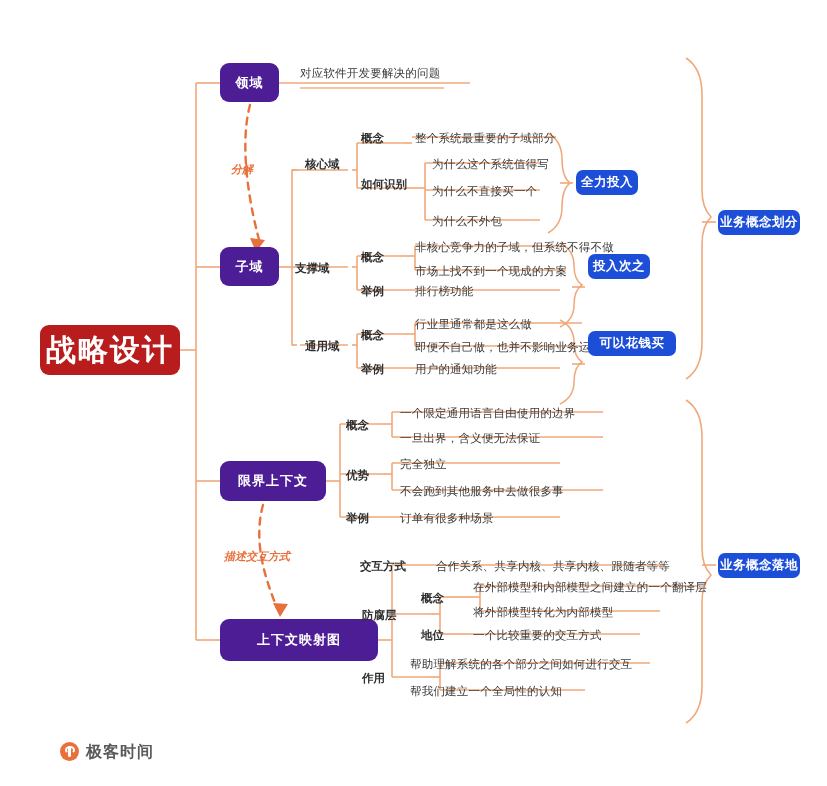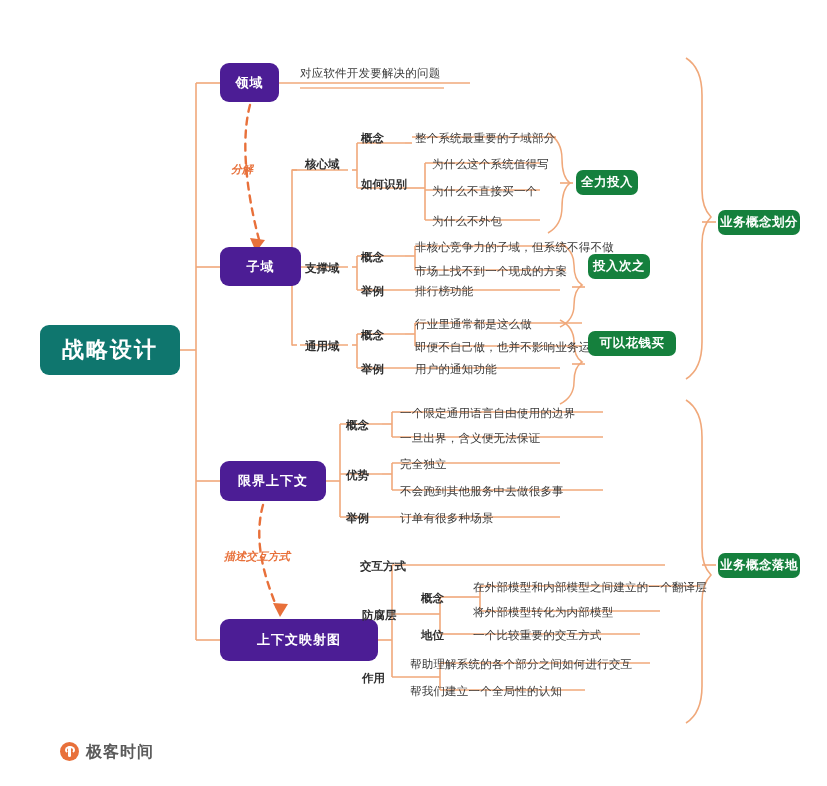--- a/index.html
+++ b/index.html
@@ -6,24 +6,24 @@
   body{
     font-family:"Liberation Sans","DejaVu Sans",sans-serif;
     width:827px;height:786px;position:relative;overflow:hidden;
     color:#3d3d3d;
   }
   #canvas{position:absolute;left:0;top:0;width:827px;height:786px;}
   svg.links{position:absolute;left:0;top:0;width:827px;height:786px;pointer-events:none;}
 
   .node{position:absolute;box-sizing:border-box;display:flex;align-items:center;
         justify-content:center;border-radius:9px;color:#ffffff;white-space:nowrap;}
-  .node.root{background:#0f766e;font-size:22px;font-weight:bold;letter-spacing:2px;}
+  .node.root{background:#b91c1c;font-size:30px;font-weight:bold;letter-spacing:2px;}
   .node.lvl1{background:#F3A košice;}
   .node.lvl1{background:#4c1d95;font-size:13px;font-weight:bold;letter-spacing:1px;}
-  .node.badge{background:#15803d;font-size:12.5px;font-weight:bold;letter-spacing:.5px;border-radius:7px;}
+  .node.badge{background:#1d4ed8;font-size:12.5px;font-weight:bold;letter-spacing:.5px;border-radius:7px;}
 
   .leaf{position:absolute;white-space:nowrap;font-size:11.5px;color:#3a3a3a;
         font-weight:normal;letter-spacing:.2px;}
   .cat{position:absolute;white-space:nowrap;font-size:11.5px;color:#2f2f2f;font-weight:bold;}
 
   .arrowlabel{position:absolute;white-space:nowrap;font-size:11px;color:#E8703A;
               font-style:italic;font-weight:bold;}
 
   .logo{position:absolute;display:flex;gap:7px;}
   .logo .mark{width:19px;height:19px;border-radius:50%;background:#E8703A;
@@ -161,21 +161,21 @@
   </svg>
 
   <div class="node root" style="left:40px;top:325px;width:140px;height:50px;">
     <span>战略设计</span>
   </div>
 
   <div class="node lvl1" style="left:220px;top:63px;width:59px;height:39px;">
     <span>领域</span>
   </div>
 
-  <div class="node lvl1" style="left:220px;top:247px;width:81px;height:39px;">
+  <div class="node lvl1" style="left:220px;top:247px;width:59px;height:39px;">
     <span>子域</span>
   </div>
 
   <div class="node lvl1" style="left:220px;top:461px;width:106px;height:40px;">
     <span>限界上下文</span>
   </div>
 
   <div class="node lvl1" style="left:220px;top:619px;width:158px;height:42px;">
     <span>上下文映射图</span>
   </div>
@@ -206,21 +206,21 @@
   <div class="leaf" style="left:432px;top:157px;">
     <span>为什么这个系统值得写</span>
   </div>
   <div class="leaf" style="left:432px;top:184px;">
     <span>为什么不直接买一个</span>
   </div>
   <div class="leaf" style="left:432px;top:214px;">
     <span>为什么不外包</span>
   </div>
 
-  <div class="cat" style="left:305px;top:261px;">
+  <div class="cat" style="left:295px;top:261px;">
     <span>支撑域</span>
   </div>
   <div class="cat" style="left:361px;top:250px;">
     <span>概念</span>
   </div>
   <div class="leaf" style="left:415px;top:240px;">
     <span>非核心竞争力的子域，但系统不得不做</span>
   </div>
   <div class="leaf" style="left:415px;top:264px;">
     <span>市场上找不到一个现成的方案</span>
@@ -288,20 +288,23 @@
   </div>
   <div class="cat" style="left:346px;top:511px;">
     <span>举例</span>
   </div>
   <div class="leaf" style="left:400px;top:511px;">
     <span>订单有很多种场景</span>
   </div>
 
   <div class="cat" style="left:360px;top:559px;">
     <span>交互方式</span>
+  </div>
+  <div class="leaf" style="left:436px;top:559px;">
+    <span>合作关系、共享内核、共享内核、跟随者等等</span>
   </div>
 
   <div class="cat" style="left:362px;top:608px;">
     <span>防腐层</span>
   </div>
   <div class="cat" style="left:421px;top:591px;">
     <span>概念</span>
   </div>
   <div class="leaf" style="left:473px;top:580px;">
     <span>在外部模型和内部模型之间建立的一个翻译层</span>

